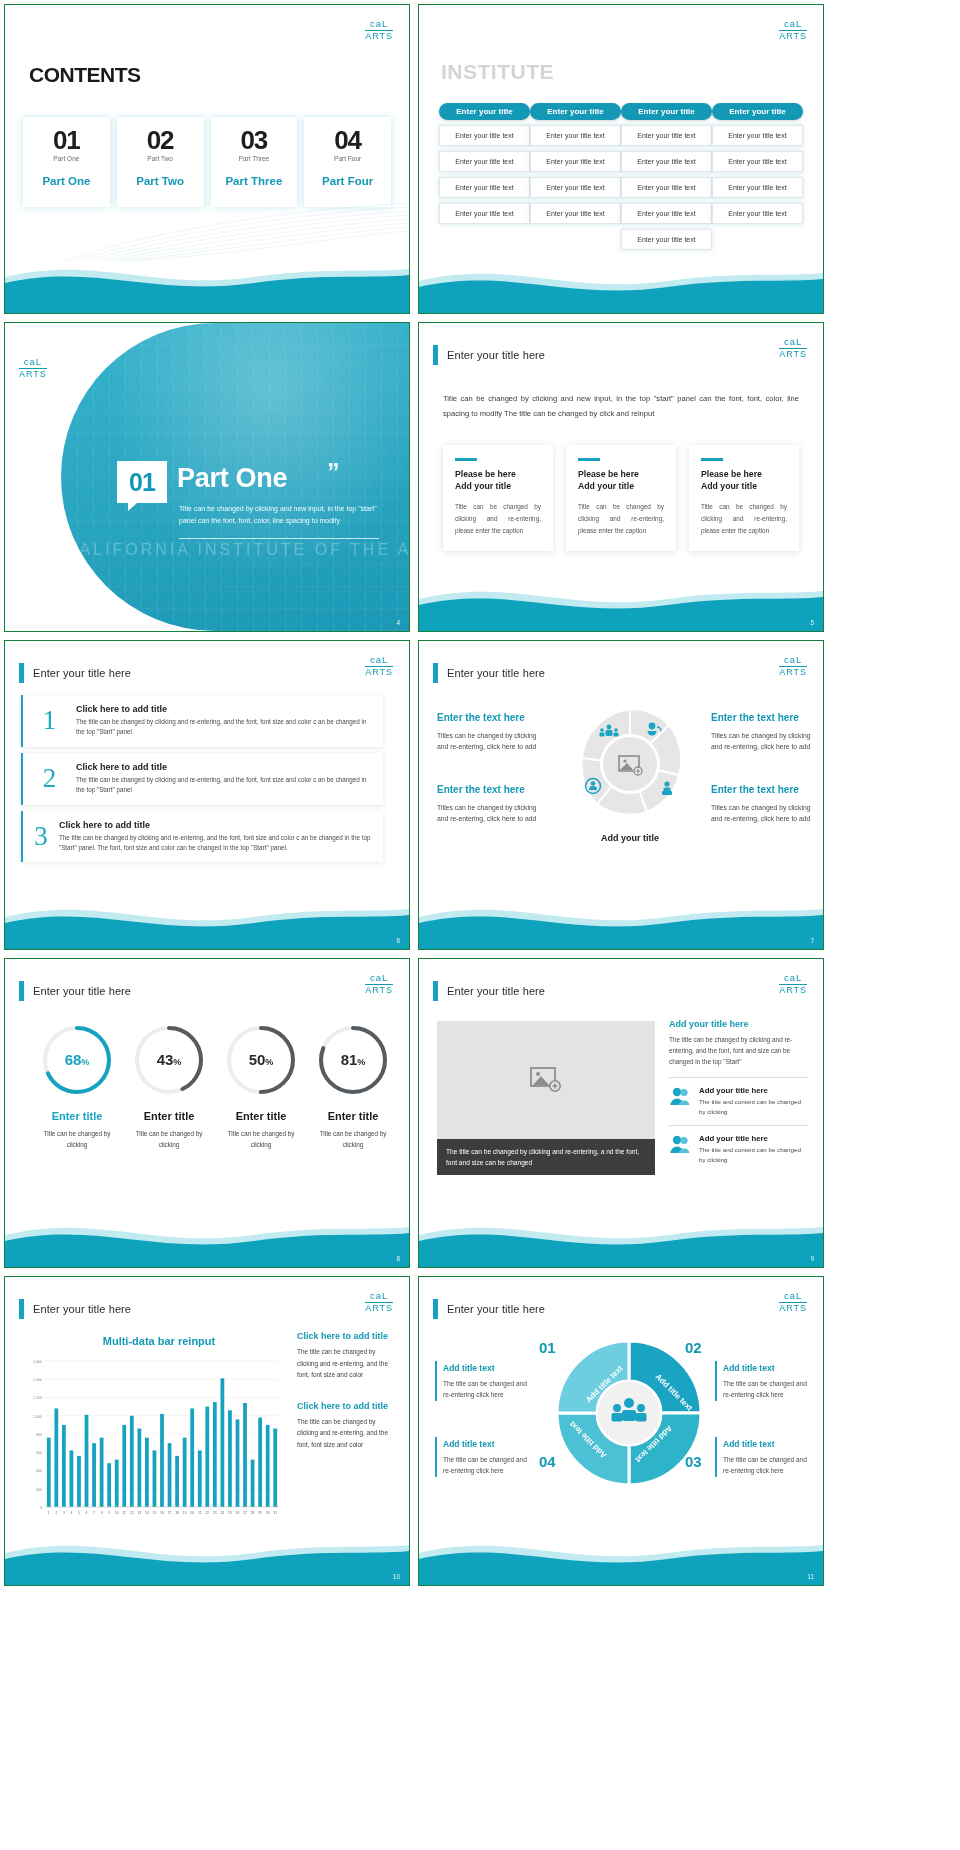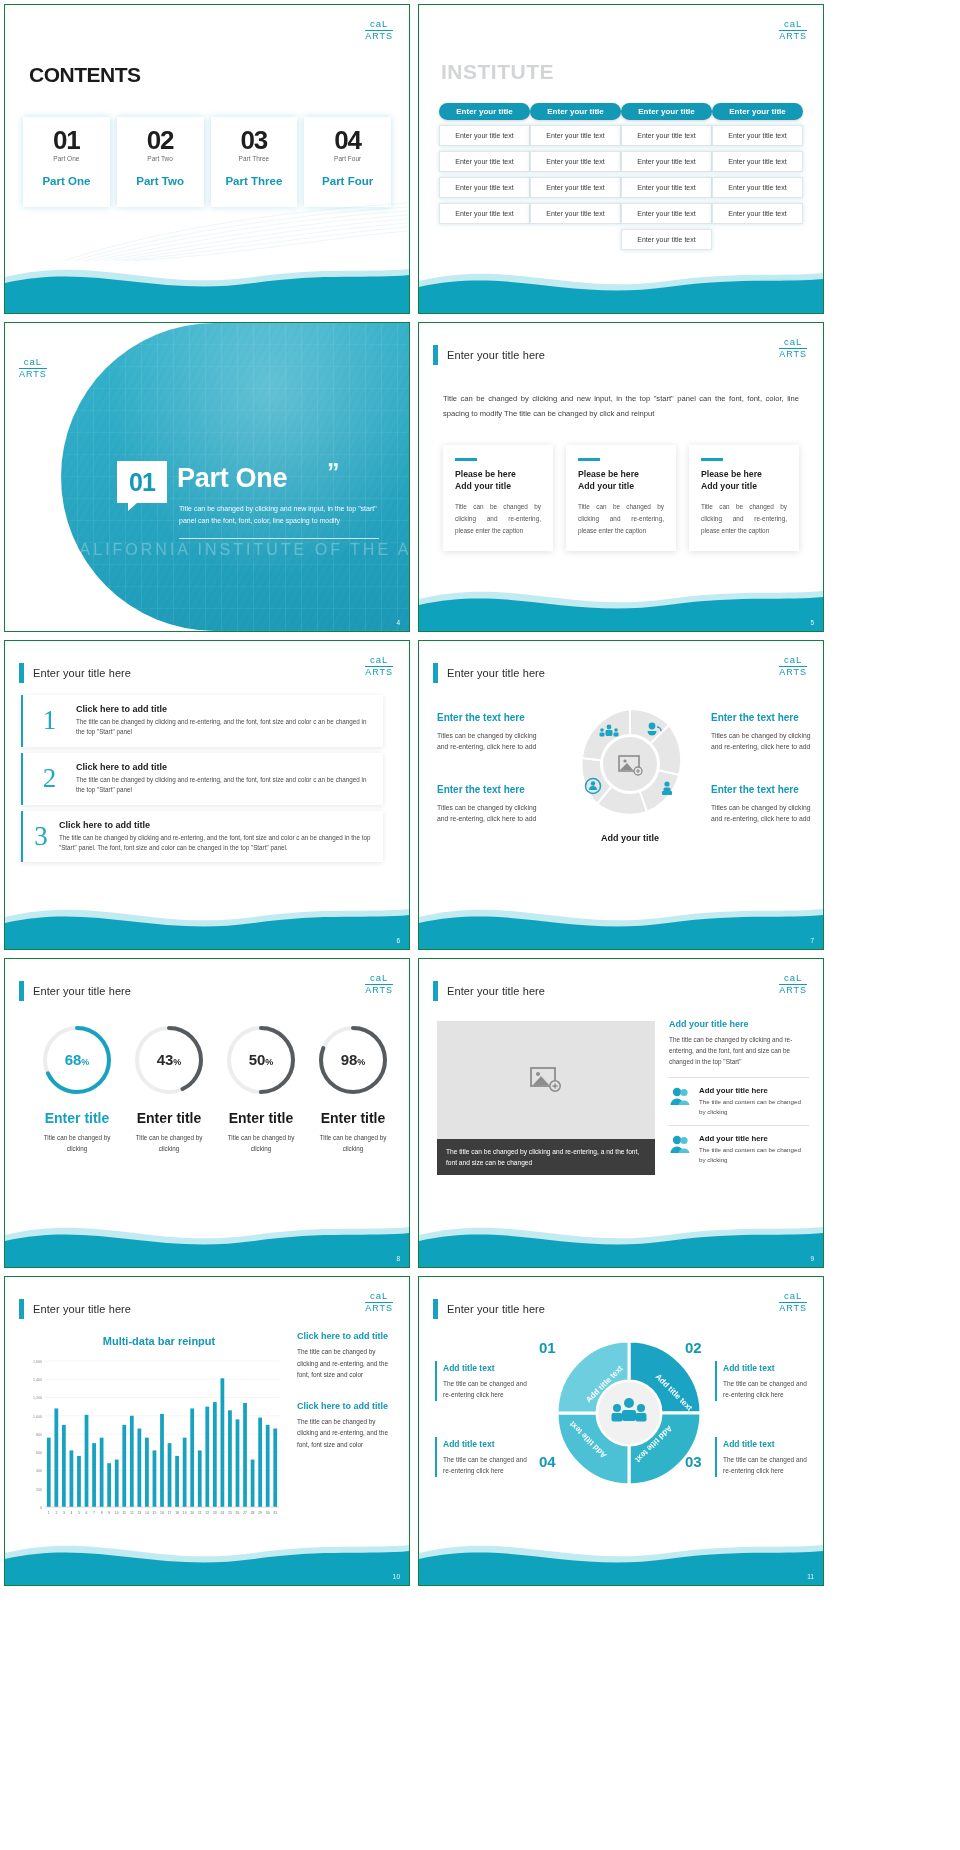--- a/index.html
+++ b/index.html
@@ -123,21 +123,21 @@
   .s6 .l1{left:18px; top:68px;} .s6 .l2{left:18px; top:140px;}
   .s6 .r1{left:292px; top:68px;} .s6 .r2{left:292px; top:140px;}
   .s6 .wheel{position:absolute; left:150px; top:62px; width:122px; height:122px;}
   .s6 .capt{position:absolute; left:150px; top:192px; width:122px; text-align:center; font-size:9px; font-weight:bold; color:#1b1b1b;}
 
   
   .s7 .rings{position:absolute; top:62px; left:26px; right:10px; display:flex;}
   .s7 .ring{flex:1; display:flex; flex-direction:column; align-items:center;}
   .s7 .ring .pct{font-size:15px; font-weight:bold;}
   .s7 .ring .pct small{font-size:9px;}
-  .s7 .ring .t{margin-top:12px; font-size:14px; font-weight:bold;}
+  .s7 .ring .t{margin-top:12px; font-size:11px; font-weight:bold;}
   .s7 .ring .d{margin-top:7px; font-size:6.3px; color:#444; text-align:center; line-height:1.7; width:86px;}
 
   
   .s8 .ph{position:absolute; left:18px; top:62px; width:218px; height:118px; background:#e3e3e3; display:flex; align-items:center; justify-content:center;}
   .s8 .cap{position:absolute; left:18px; top:180px; width:218px; background:#3d3d3d; color:#fff; font-size:6.6px; line-height:1.7; padding:7px 9px;}
   .s8 .rcol{position:absolute; left:250px; top:60px; right:14px;}
   .s8 .rcol h4{font-size:9px; color:#1398b5; margin-bottom:5px;}
   .s8 .rcol p{font-size:6.4px; line-height:1.75; color:#4a4a4a;}
   .s8 .sep{height:1px;background:#dddddd;margin:9px 0 8px;}
   .s8 .item{display:flex; gap:8px; margin-bottom:9px;}
@@ -489,21 +489,21 @@
         <div style="height:30px"></div>
         <div class="t" style="color:#1b1b1b">Enter title</div>
         <div class="d">Title can be changed by clicking</div>
       </div>
       <div class="ring">
         <svg width="78" height="78" viewBox="0 0 78 78">
           <circle cx="39" cy="39" r="32" fill="none" stroke="#ededed" stroke-width="4"></circle>
           <circle class="arc" cx="39" cy="39" r="32" fill="none" stroke-width="4" stroke-linecap="round" transform="rotate(-90 39 39)" stroke="#555b5f" stroke-dasharray="162.86016316209486 201.06192982974676"></circle>
         </svg>
         <div class="pct" style="margin-top:-48px; color:#2b2b2b">
-          <span>98</span><small>%</small>
+          <span>81</span><small>%</small>
         </div>
         <div style="height:30px"></div>
         <div class="t" style="color:#1b1b1b">Enter title</div>
         <div class="d">Title can be changed by clicking</div>
       </div>
     </div>
     <div class="pgnum">8</div>
     <div class="wave">
       <svg viewBox="0 0 406 62" preserveAspectRatio="none">
         <path d="M0,30 C90,8 150,44 250,30 C320,20 370,26 406,22 L406,62 L0,62 Z" fill="#8ed8e6" opacity=".55"></path>

